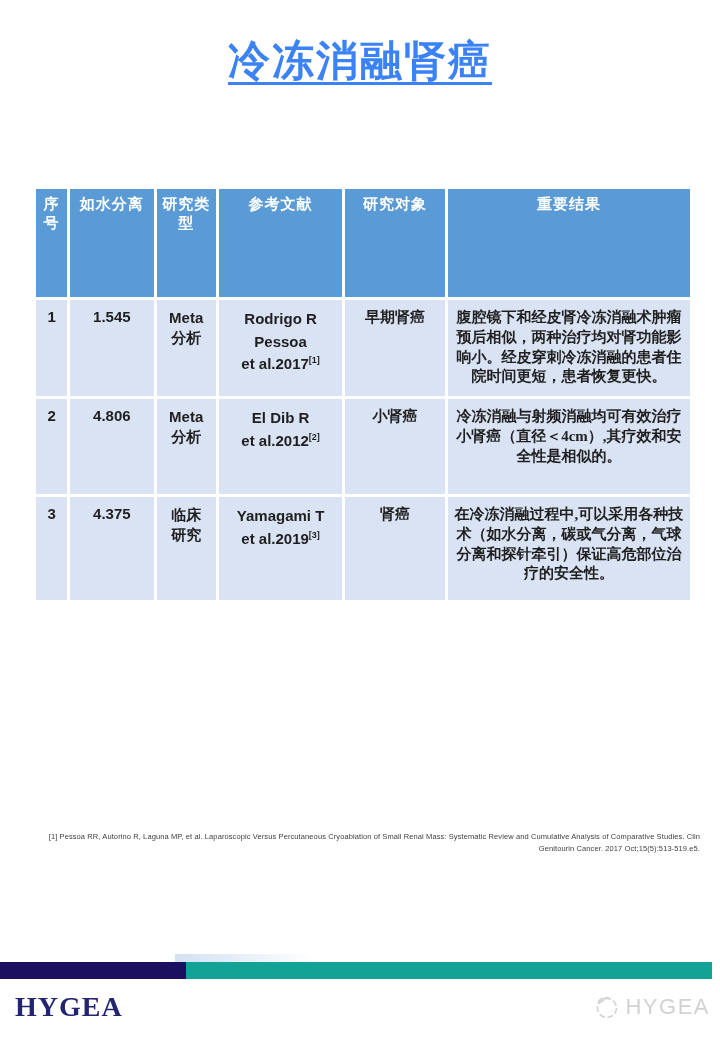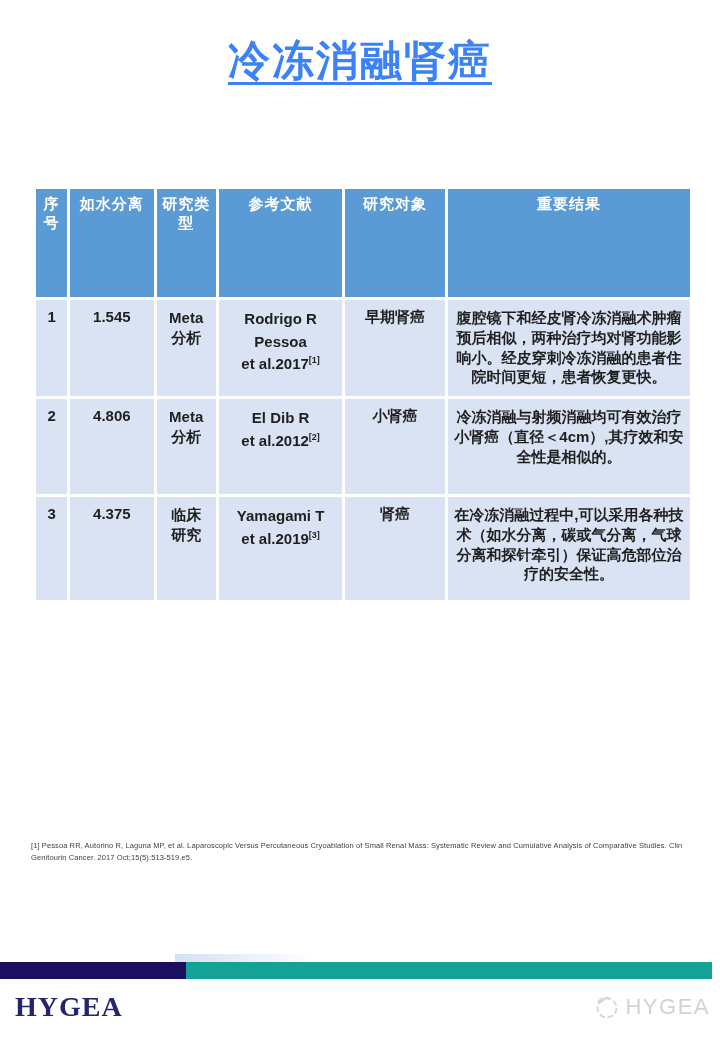--- a/index.html
+++ b/index.html
@@ -70,20 +70,21 @@
   }
   tr.row-1 td { height: 96px; }
   tr.row-2 td { height: 95px; }
   tr.row-3 td { height: 103px; }
   td.result-cell {
     text-align: left;
     font-size: 16px;
     line-height: 1.32;
     padding: 8px 5px 0 6px;
     letter-spacing: 0px;
+    font-family: Liberation Serif, serif;
   }
   td.ref-cell {
     font-size: 13.5px;
     line-height: 1.5;
   }
   td.ref-cell sup {
     font-size: 9px;
     font-weight: bold;
     vertical-align: super;
     line-height: 0;
@@ -95,21 +96,21 @@
   .footnotes {
     position: absolute;
     left: 22px;
     top: 831px;
     width: 678px;
     color: #3f3f3f;
     font-size: 7.5px;
     line-height: 1.55;
     letter-spacing: 0.1px;
   }
-  .footnotes p { margin: 9px; }
+  .footnotes p { margin: 0; text-align: right; }
 
   
   .bar-glow {
     position: absolute;
     top: 954px;
     left: 175px;
     width: 140px;
     height: 9px;
     background: linear-gradient(to right, rgba(186,209,235,0.65), rgba(255,255,255,0));
   }

